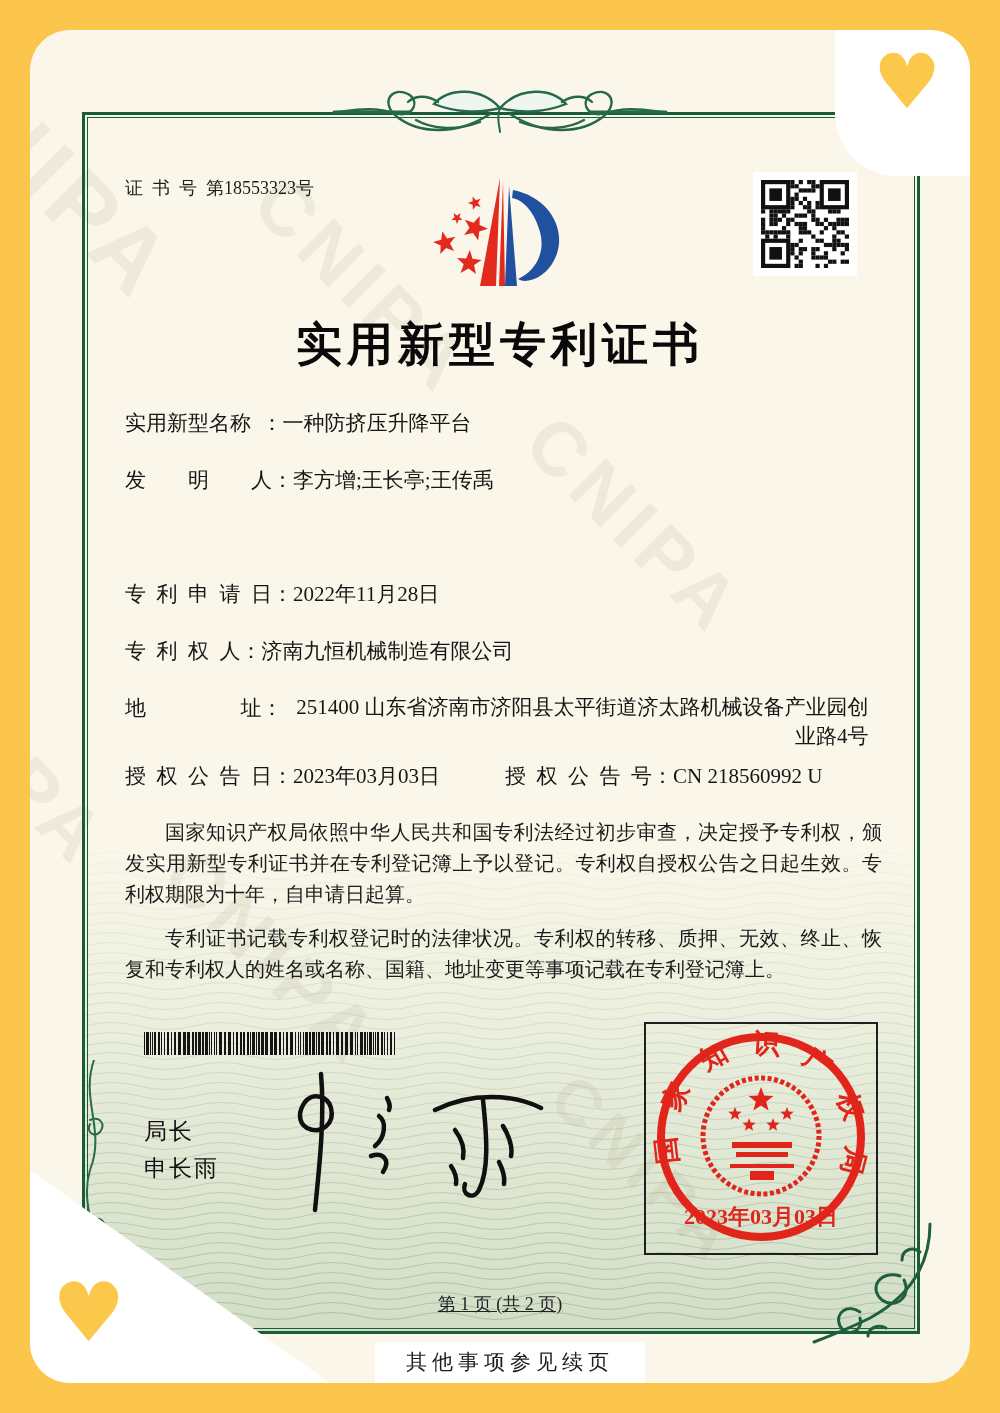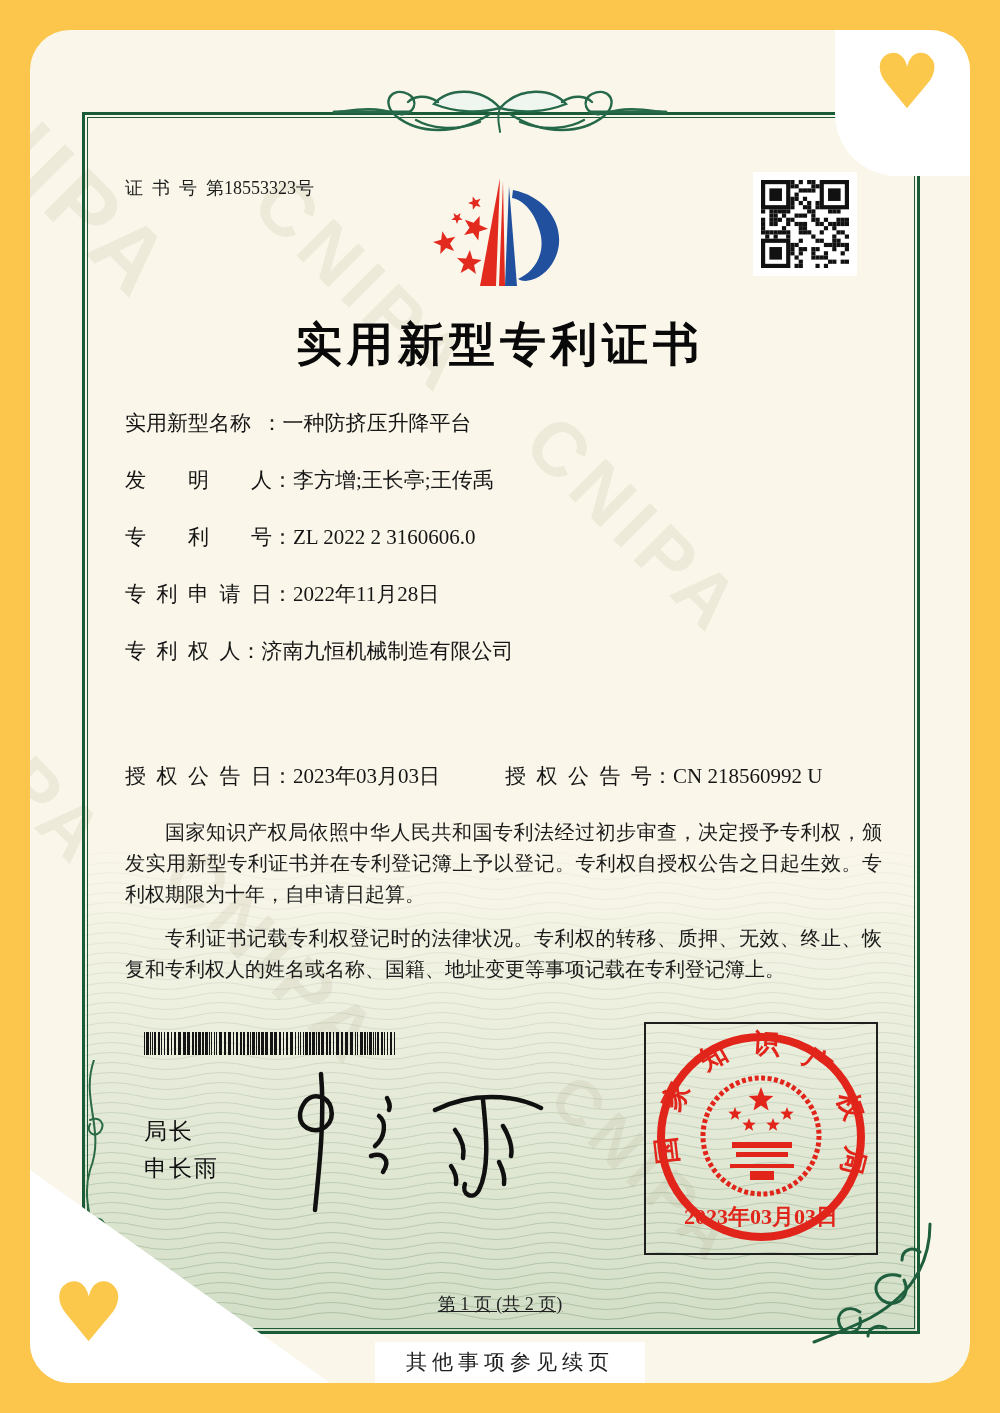--- a/index.html
+++ b/index.html
@@ -366,28 +366,28 @@
   </div>
 
   <div class="title">实用新型专利证书</div>
 
   <div class="row" style="top:378px">
     <span class="flabel">实用新型名称 ：</span><span class="fvalue">一种防挤压升降平台</span>
   </div>
   <div class="row" style="top:435px">
     <span class="flabel">发  明  人：</span><span class="fvalue">李方增;王长亭;王传禹</span>
   </div>
-  <div class="row" style="top:492px">
-    <span class="flabel">专  利  号：</span><span class="fvalue">ZL 2022 2 3160606.0</span>
-  </div>
   <div class="row" style="top:549px">
     <span class="flabel">专 利 申 请 日：</span><span class="fvalue">2022年11月28日</span>
   </div>
   <div class="row" style="top:606px">
     <span class="flabel">专 利 权 人：</span><span class="fvalue">济南九恒机械制造有限公司</span>
+  </div>
+  <div class="row row-addr" style="top:663px">
+    <span class="flabel">地     址：</span><span class="fvalue">251400 山东省济南市济阳县太平街道济太路机械设备产业园创业路4号</span>
   </div>
   <div class="row" style="top:731px;width:757px">
     <span class="flabel">授 权 公 告 日：</span><span class="fvalue">2023年03月03日</span>
     <span class="row7-part2">
       <span class="flabel">授 权 公 告 号：</span><span class="fvalue">CN 218560992 U</span>
     </span>
   </div>
 
   <div class="paras">
     <p>国家知识产权局依照中华人民共和国专利法经过初步审查，决定授予专利权，颁发实用新型专利证书并在专利登记簿上予以登记。专利权自授权公告之日起生效。专利权期限为十年，自申请日起算。</p>

